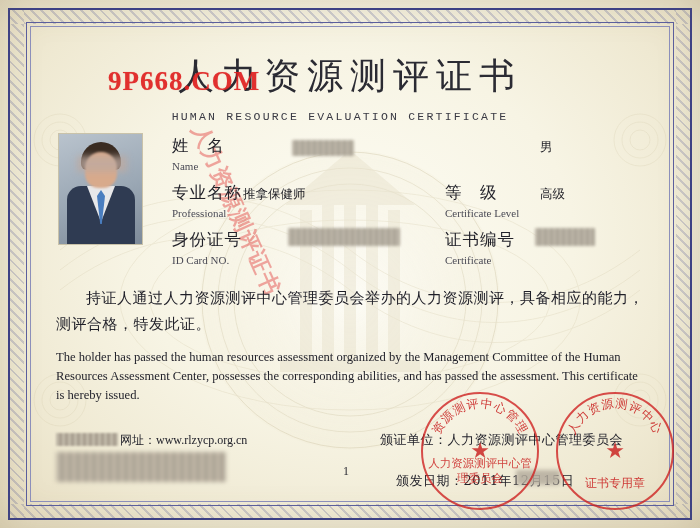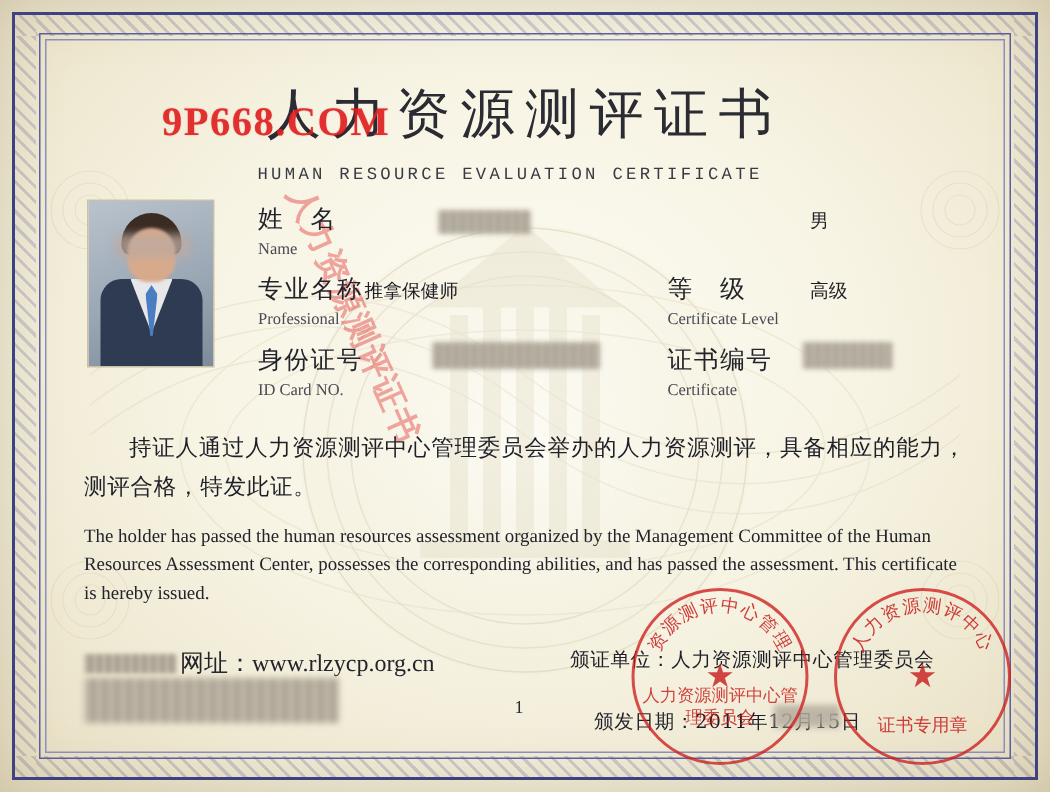--- a/index.html
+++ b/index.html
@@ -233,21 +233,21 @@
     color: #23232c;
     z-index: 5;
   }
 
   
   .website {
     position: absolute;
     left: 56px;
     top: 432px;
     font-family: "Liberation Serif", serif;
-    font-size: 16px;
+    font-size: 12px;
     color: #23232c;
     z-index: 5;
     white-space: nowrap;
   }
   .website .blk {
     display: inline-block;
     width: 62px; height: 13px;
     background: repeating-linear-gradient(90deg,#c0b8a8 0 3px,#a89f90 3px 6px);
     filter: blur(1.3px);
     vertical-align: -2px;

